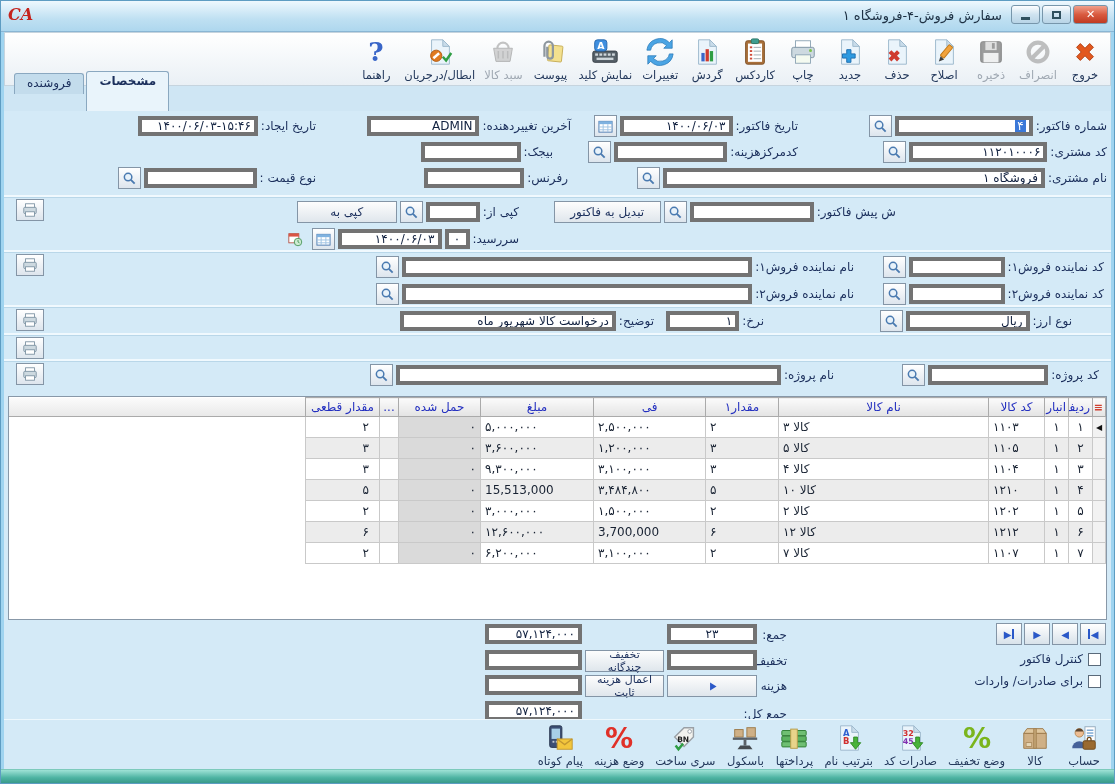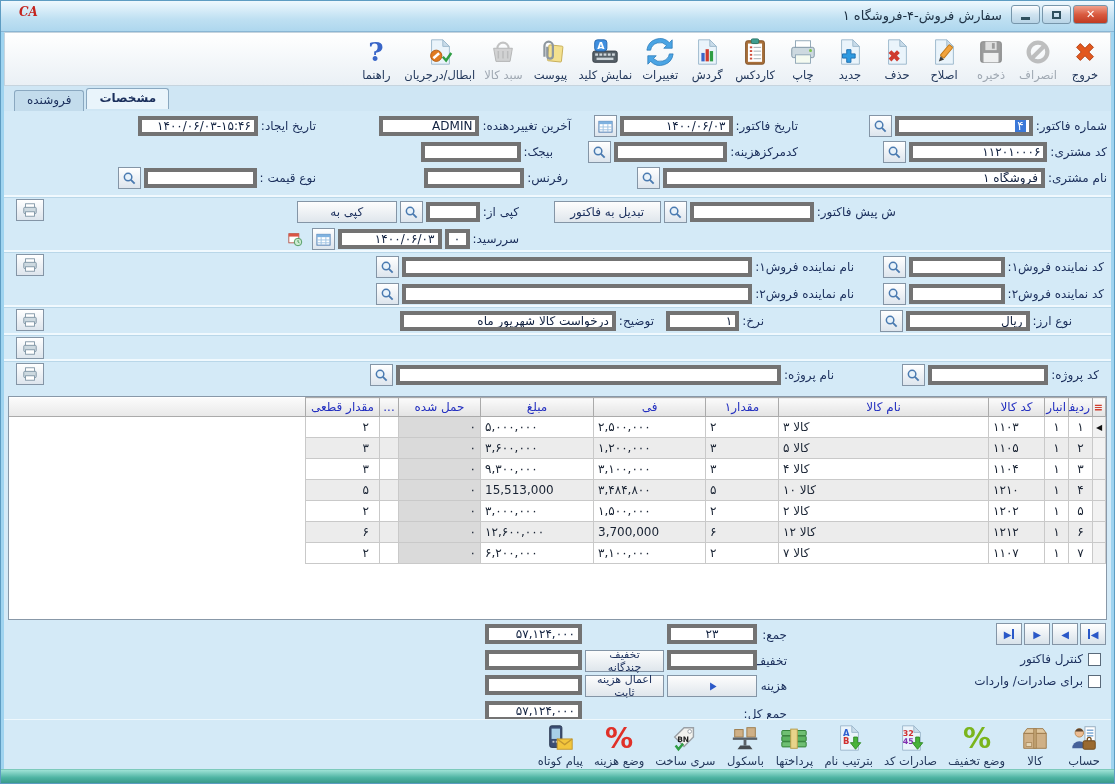--- a/index.html
+++ b/index.html
@@ -1,40 +1,40 @@
 <!DOCTYPE html>
 <html lang="fa" dir="rtl"><head>
 <meta charset="utf-8">
 <style>
   html,body{margin:0;padding:0;background:#444;}
   *{box-sizing:border-box;}
   body{font-family:"DejaVu Sans",sans-serif;font-size:12px;}
   .window{position:relative;width:1115px;height:784px;background:#9fd4f0;border:1px solid #5d9cc2;overflow:hidden;}
   
   .titlebar{position:absolute;top:0;left:0;right:0;height:31px;background:linear-gradient(#eef8fe,#bfe0f2 60%,#aed7ee);border-bottom:1px solid #8ab6d4;}
-  .logo{position:absolute;left:18px;top:4px;font-family:"DejaVu Serif",serif;font-style:italic;font-weight:bold;font-size:12px;color:#c4241e;}
+  .logo{position:absolute;left:7px;top:4px;font-family:"DejaVu Serif",serif;font-style:italic;font-weight:bold;font-size:16px;color:#c4241e;}
   .title{position:absolute;right:112px;top:7px;color:#1d3043;font-size:13px;}
   .winbtns{position:absolute;right:6px;top:4px;display:flex;direction:ltr;gap:2px;}
   .wbtn{width:29px;height:19px;border:1px solid #7796ab;border-radius:3px;background:linear-gradient(#fdfeff,#cfe3f0 50%,#b8d4e6);display:flex;align-items:center;justify-content:center;}
   .wbtn.close{width:35px;background:linear-gradient(#f0a08c,#d95b40 50%,#c03a22);color:#fff;font-weight:bold;font-size:11px;}
   .glyph-min{width:9px;height:3px;background:#30505e;margin-top:8px;}
   .glyph-max{width:9px;height:8px;border:2px solid #30505e;}
   
   .toolbar{position:absolute;top:31px;left:3px;right:3px;height:54px;background:linear-gradient(#ffffff,#eaf0f5);border:1px solid #c6d4de;display:flex;align-items:flex-start;padding:3px 2px 0 2px;gap:1px;}
   .tb-item{display:flex;flex-direction:column;align-items:center;min-width:46px;padding:1px 4px;cursor:default;}
   .tb-label{font-size:11.5px;color:#24395c;margin-top:1px;white-space:nowrap;}
   .tb-item.disabled .tb-label{color:#9fa8b2;}
   .tb-item.disabled .ic{filter:grayscale(1);opacity:.65;}
   .ic{width:30px;height:30px;display:block;}
   .ic svg{width:100%;height:100%;display:block;}
   
   .tabstrip{position:absolute;top:85px;left:3px;right:3px;height:25px;background:#cfe6f4;}
   .tabs{position:absolute;left:8px;bottom:0;display:flex;direction:ltr;}
   .tab{height:21px;padding:2px 12px 0 12px;border:1px solid #8aa8c0;border-bottom:none;border-radius:3px 3px 0 0;background:#c3dcec;color:#1b2f5c;font-size:12px;margin-left:2px;}
-  .tab.active{background:#e9f4fb;height:21px;margin-top:-2px;font-weight:bold;text-align:center;}
+  .tab.active{background:#e9f4fb;height:40px;margin-top:-2px;font-weight:bold;text-align:center;}
   
   .content{position:absolute;top:110px;left:3px;right:3px;height:608px;background:#d4eaf7;}
   .sep{position:absolute;left:0;right:0;height:2px;background:#f0f9fe;box-shadow:0 1px 0 #b9d7e9;}
   .grp{position:absolute;display:flex;align-items:center;gap:3px;height:22px;}
   .lbl{color:#1b2f5c;white-space:nowrap;}
   .ibox{display:inline-flex;align-items:center;background:#fff;border:4px solid #737373;height:20px;padding:0 3px;font-size:12px;color:#10203f;overflow:hidden;white-space:nowrap;}
   .ibox.ltr{direction:ltr;justify-content:flex-end;}
   .selval{background:#3b78d8;color:#fff;padding:0 2px;}
   .sq{width:23px;height:22px;border:1px solid #8495a6;background:linear-gradient(#ffffff,#dde5ed);display:inline-flex;align-items:center;justify-content:center;padding:0;}
   .sq svg{width:15px;height:15px;}
@@ -295,21 +295,21 @@
               <line x1="5.5" y1="5.5" x2="5.5" y2="14"></line>
               <line x1="10.5" y1="5.5" x2="10.5" y2="14"></line>
               <line x1="1" y1="8.5" x2="15" y2="8.5"></line>
               <line x1="1" y1="11.5" x2="15" y2="11.5"></line>
             </g>
           </svg>
         </button>
     </div>
     <div class="grp" style="top:4px;right:540px">
       <span class="lbl">آخرین تغییردهنده:</span>
-      <span class="ibox" style="width:100px">
+      <span class="ibox" style="width:112px">
           <span>ADMIN</span>
         </span>
     </div>
     <div class="grp" style="top:4px;right:795px">
       <span class="lbl">تاریخ ایجاد:</span>
       <span class="ibox ltr" style="width:120px">
           <span dir="ltr">۱۴۰۰/۰۶/۰۳-۱۵:۴۶</span>
         </span>
     </div>
 

